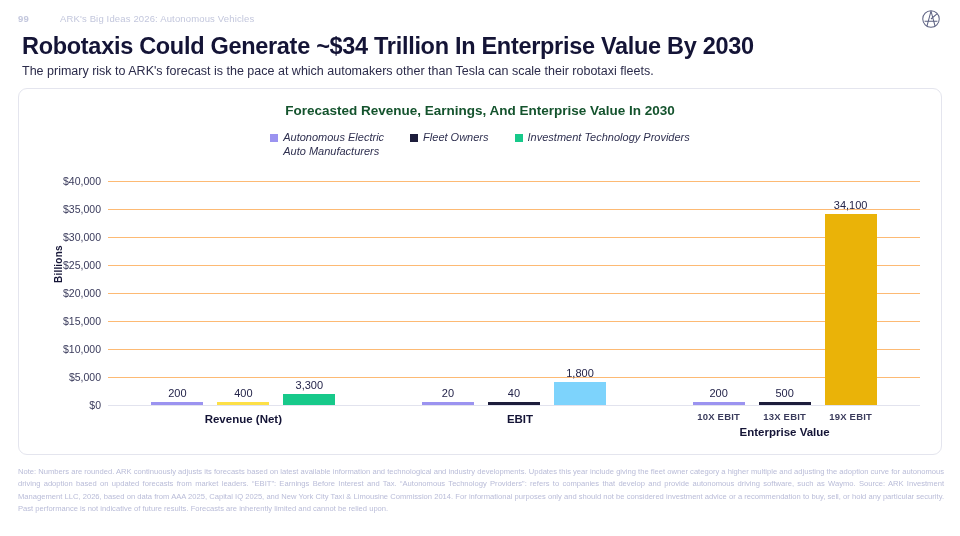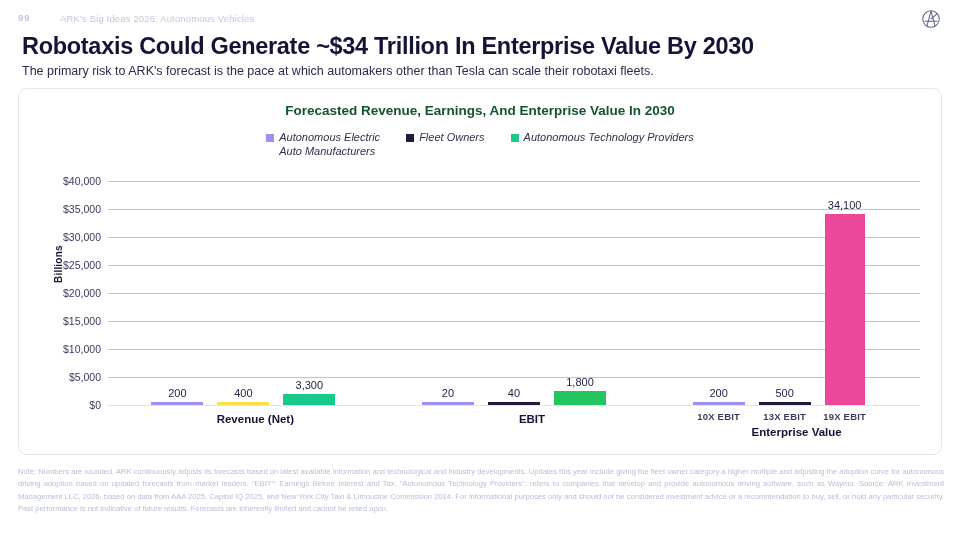--- a/index.html
+++ b/index.html
@@ -24,21 +24,20 @@
     height: 20px;
     display: flex;
     align-items: center;
   }
   .page-num {
     font-size: 9.5px;
     color: #c3c7dd;
     font-weight: 700;
     letter-spacing: .2px;
     width: 42px;
-    font-family: Liberation Mono, monospace;
   }
   .breadcrumb {
     font-size: 9.5px;
     color: #c3c7dd;
     letter-spacing: .15px;
   }
   .logo {
     position: absolute;
     right: 0; top: 0px;
     width: 22px; height: 22px;
@@ -186,21 +185,20 @@
   }
   .group-label {
     position: absolute;
     top: 100%;
     left: 50%;
     transform: translateX(-50%);
     font-size: 11.5px;
     font-weight: 700;
     color: #141436;
     white-space: nowrap;
-    margin-left: 12px;
   }
 
   
   .footnote {
     position: absolute;
     top: 466px; left: 18px;
     width: 926px;
     font-size: 7.6px;
     line-height: 1.62;
     color: #b9bcd8;
@@ -234,21 +232,21 @@
           <span class="swatch" style="background: rgb(155, 147, 240);"></span>
           <span class="legend-label">Autonomous Electric
 Auto Manufacturers</span>
         </div>
         <div class="legend-item">
           <span class="swatch" style="background: rgb(29, 29, 60);"></span>
           <span class="legend-label">Fleet Owners</span>
         </div>
         <div class="legend-item">
           <span class="swatch" style="background: rgb(23, 201, 138);"></span>
-          <span class="legend-label">Autonomous Technology Providers</span>
+          <span class="legend-label">Investment Technology Providers</span>
         </div>
       </div>
 
     <div class="plot-wrap">
       <div class="ylabel">Billions</div>
       <div class="grid" id="grid">
           <div class="gridline" style="top: 0px;">
             <span class="ytick">$40,000</span>
           </div>
           <div class="gridline" style="top: 28px;">
@@ -289,35 +287,35 @@
             </div>
             <span class="group-label" style="margin-top: 8px;">Revenue (Net)</span>
           </div>
           <div class="group" style="left: 270.667px; width: 270.667px;">
             <div class="bar" style="left: 43.3333px; width: 52px; height: 3px; background: rgb(155, 147, 240);">
               <span class="bar-val">20</span>
             </div>
             <div class="bar" style="left: 109.333px; width: 52px; height: 3px; background: rgb(29, 29, 60);">
               <span class="bar-val">40</span>
             </div>
-            <div class="bar" style="left: 175.333px; width: 52px; height: 14px; background: #22c55e;">
+            <div class="bar" style="left: 175.333px; width: 52px; height: 23px; background: #7dd3fc;">
               <span class="bar-val">1,800</span>
             </div>
             <span class="group-label" style="margin-top: 8px; padding-left: 12px;">EBIT</span>
           </div>
           <div class="group" style="left: 541.333px; width: 270.667px;">
             <div class="bar" style="left: 43.3333px; width: 52px; height: 3px; background: rgb(155, 147, 240);">
               <span class="bar-val">200</span>
               <span class="sub-label">10X EBIT</span>
             </div>
             <div class="bar" style="left: 109.333px; width: 52px; height: 3px; background: rgb(29, 29, 60);">
               <span class="bar-val">500</span>
               <span class="sub-label">13X EBIT</span>
             </div>
-            <div class="bar" style="left: 175.333px; width: 40px; height: 190.96px; background: #ec4899;">
+            <div class="bar" style="left: 175.333px; width: 52px; height: 190.96px; background: #eab308;">
               <span class="bar-val">34,100</span>
               <span class="sub-label">19X EBIT</span>
             </div>
             <span class="group-label" style="margin-top: 21px;">Enterprise Value</span>
           </div>
         </div>
     </div>
   </div>
 
   <div class="footnote">Note: Numbers are rounded. ARK continuously adjusts its forecasts based on latest available information and technological and industry developments. Updates this year include giving the fleet owner category a higher multiple and adjusting the adoption curve for autonomous driving adoption based on updated forecasts from market leaders. “EBIT”: Earnings Before Interest and Tax. “Autonomous Technology Providers”: refers to companies that develop and provide autonomous driving software, such as Waymo. Source: ARK Investment Management LLC, 2026, based on data from AAA 2025, Capital IQ 2025, and New York City Taxi &amp; Limousine Commission 2014. For informational purposes only and should not be considered investment advice or a recommendation to buy, sell, or hold any particular security. Past performance is not indicative of future results. Forecasts are inherently limited and cannot be relied upon.</div>

